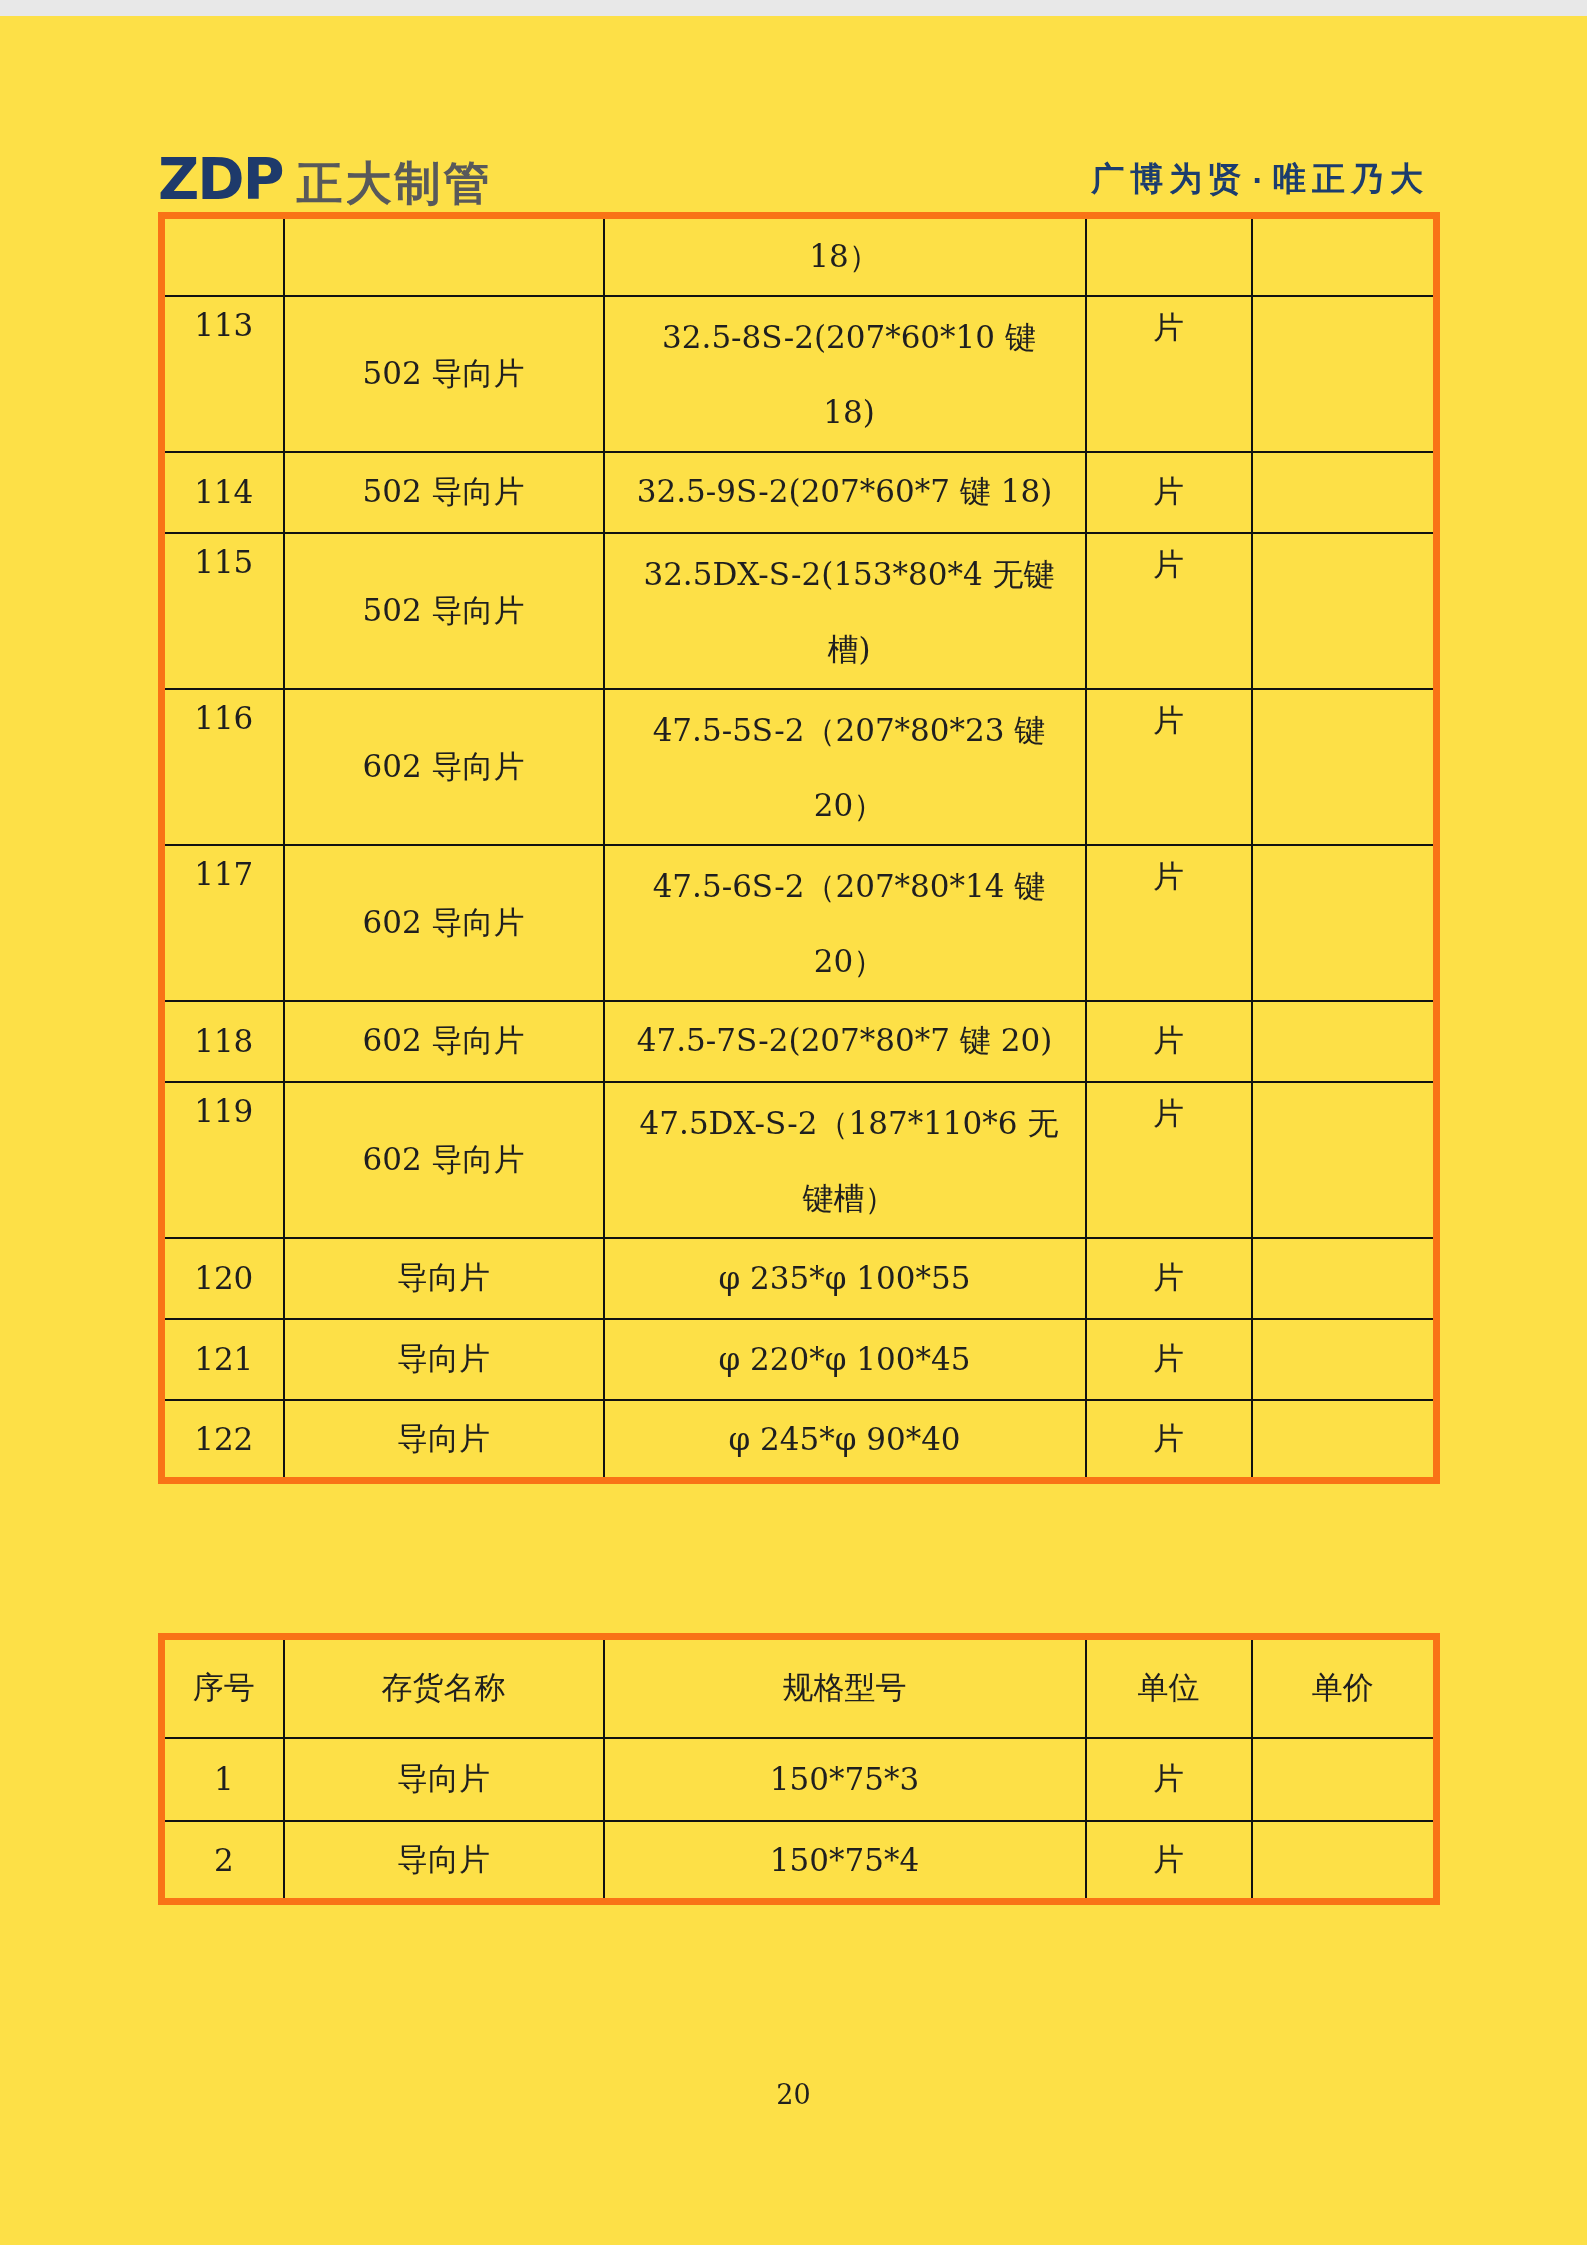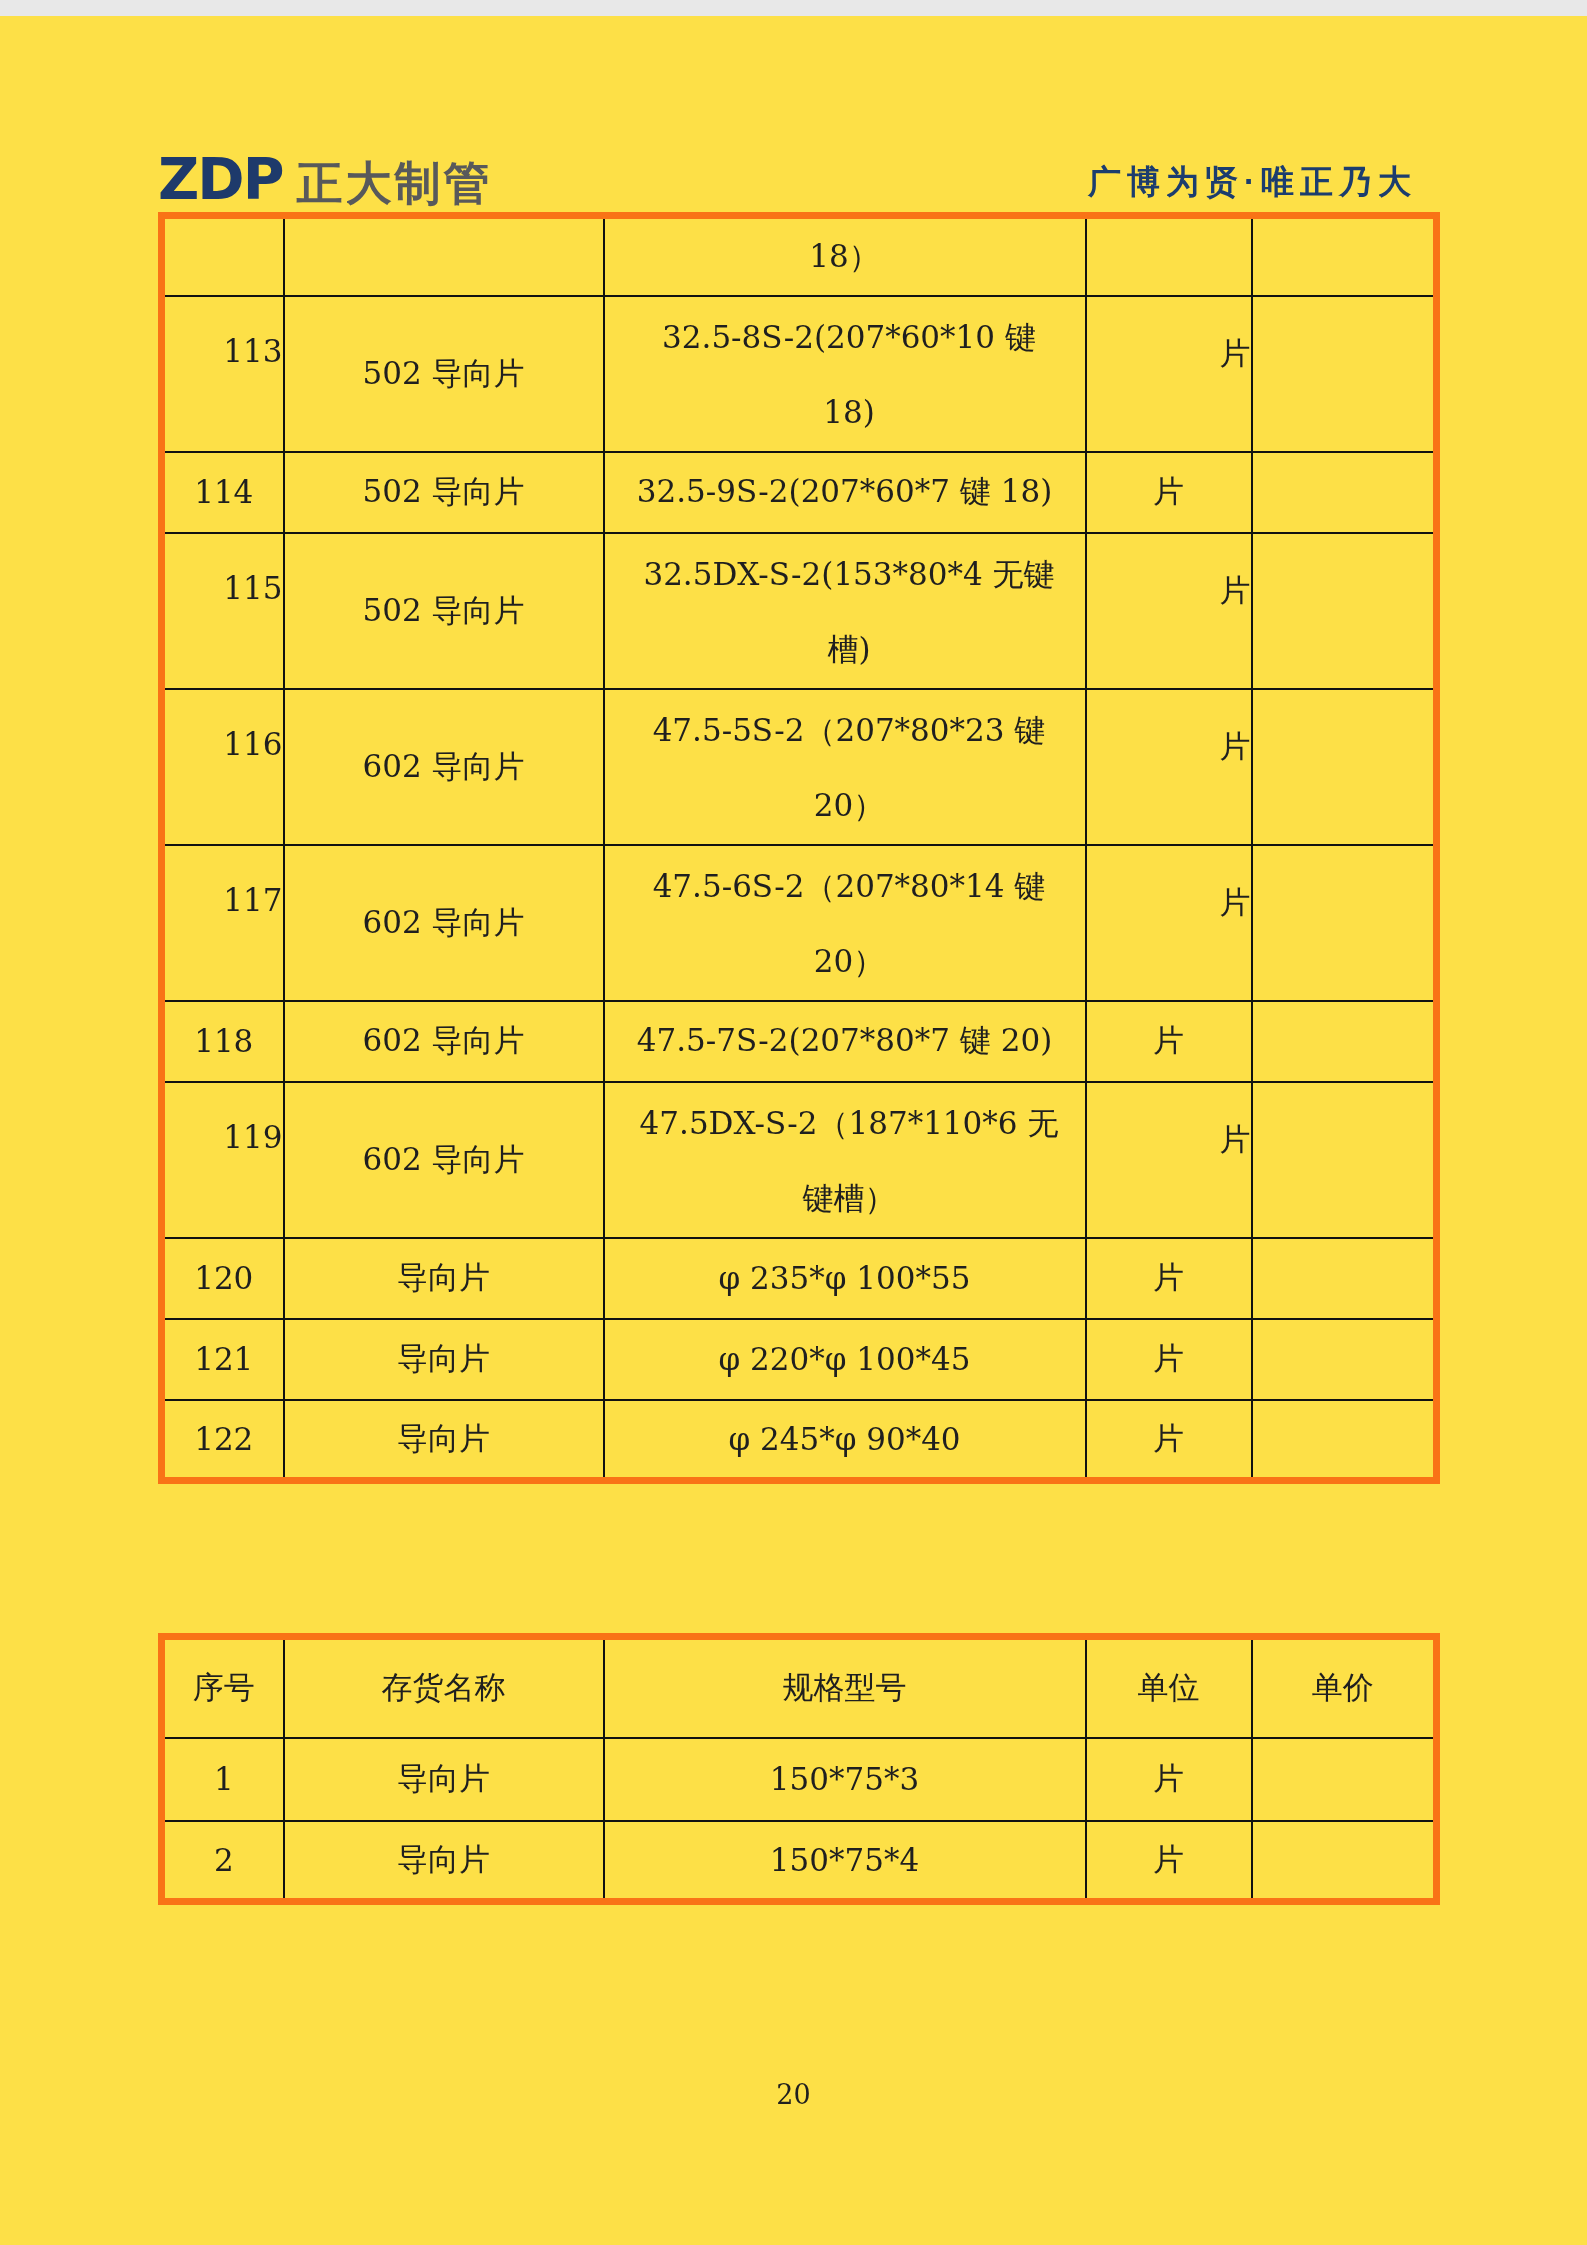--- a/index.html
+++ b/index.html
@@ -20,22 +20,22 @@
     font-family:"DejaVu Sans","Liberation Sans",sans-serif;
     font-weight:bold; font-size:57px; line-height:50px;
     letter-spacing:-2px; color:#1e3a6b;
   }
   .logo-cn {
     font-family:"DejaVu Sans","Liberation Sans",sans-serif;
     font-weight:bold; font-size:46px; line-height:50px;
     letter-spacing:3px; color:#58595b; margin-left:14px;
   }
   .slogan {
-    position:absolute; right:16px; top:10px;
-    font-family:Liberation Sans, sans-serif;
+    position:absolute; right:4px; top:10px;
+    font-family:Liberation Mono, monospace;
     font-weight:bold; font-size:33px; line-height:40px;
     letter-spacing:6px; color:#1c3d6e; white-space:nowrap;
   }
 
   
   table.doc {
     position:absolute; left:158px;
     border-collapse:collapse; table-layout:fixed;
     width:1275px;
     border:7px solid #f97316;
@@ -52,21 +52,21 @@
   col.w-unit  { width:166px; }
   col.w-price { width:185px; }
 
   tr.r-cont   { height:80px; }
   tr.r-single { height:81px; }
   tr.r-tall   { height:156px; }
 
   td.c-spec { white-space:pre-line; }
 
   
-  tr.r-tall td.c-no, tr.r-tall td.c-unit { vertical-align:top; padding-top:36px;text-align:right; }
+  tr.r-tall td.c-no, tr.r-tall td.c-unit { vertical-align:top; padding-top:10px; }
   tr.r-tall td.c-spec { vertical-align:top; padding-top:3px; line-height:75px;padding-left:9px; }
   tr.r-tall td.c-name { vertical-align:middle; }
 
   
   tr.r-title  { height:106px; }
   td.c-title  { font-weight:bold; font-size:48px; letter-spacing:4px; }
   tr.r-head   { height:101px; }
   tr.r-data1  { height:83px; }
   tr.r-data2  { height:81px; }
 

